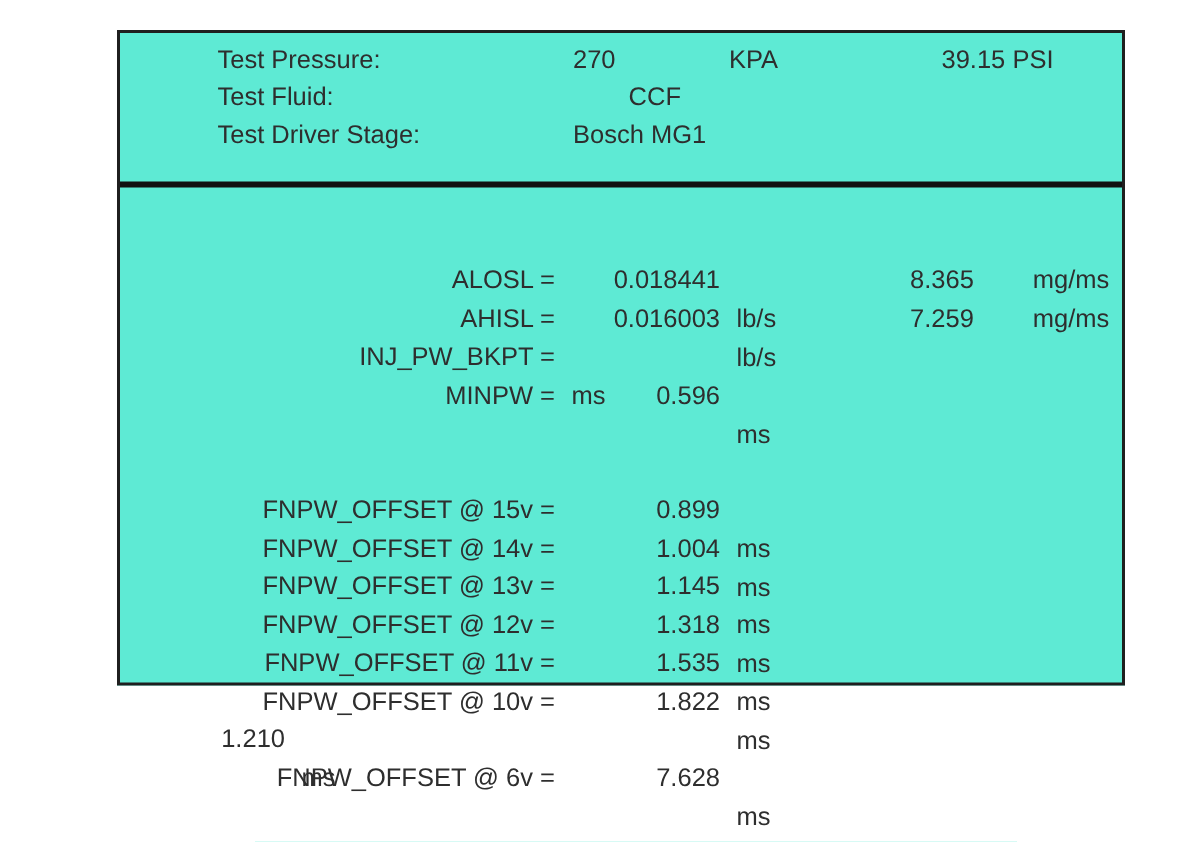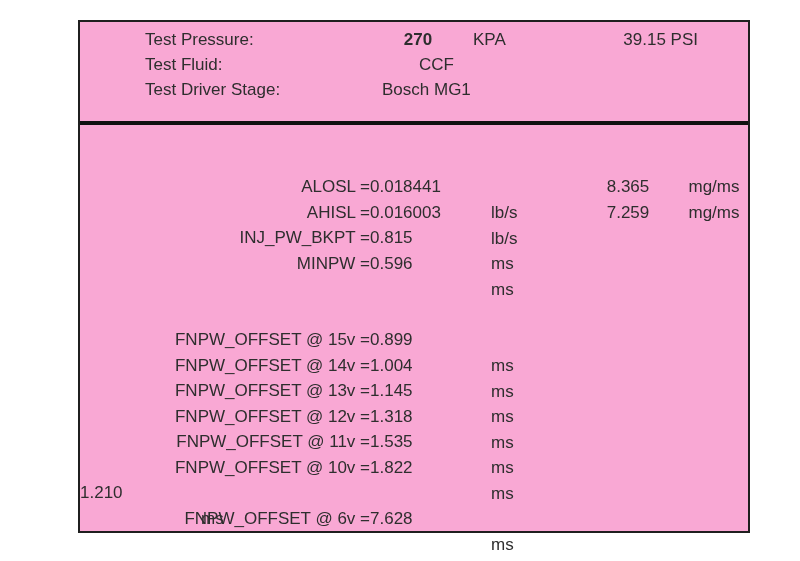--- a/index.html
+++ b/index.html
@@ -7,44 +7,44 @@
     width: 800px; height: 561px;
     background: #ffffff;
     font-family: "Liberation Sans", sans-serif;
     font-size: 17px;
     color: #2e2e2e;
     overflow: hidden;
   }
   .sheet {
     position: absolute;
     left: 78px; top: 20px;
-    width: 672px; height: 513px;
+    width: 672px; height: 437px;
     border: 2px solid #1f1f1f;
-    background: #f9a8d4;
+    background: #5eead4;
   }
   .divider {
     position: absolute;
     left: 0; top: 99px;
     width: 100%; height: 4px;
     background: #111111;
   }
   
   .header-block { position: absolute; left: 0; top: 5px; width: 100%; }
   .h-row { display: flex; height: 25px; line-height: 25px; white-space: nowrap; }
   .h-label  { margin-left: 65px; width: 237px; text-align: left; }
   .h-value  { width: 72px; text-align: right; }
-  .h-value.num { text-align: center; font-weight: bold; }
-  .h-unit   { margin-left: 19px; width: 80px; text-align: left; }
-  .h-right  { margin-left: 53px; width: 92px; text-align: right; }
+  .h-value.num { text-align: left; }
+  .h-unit   { margin-left: 32px; width: 80px; text-align: left; }
+  .h-right  { margin-left: 53px; width: 92px; text-align: center; }
   
   .params-block  { position: absolute; left: 0; top: 152px; width: 100%; }
   .offsets-block { position: absolute; left: 0; top: 305px; width: 100%; }
   .d-row { display: flex; height: 25.5px; line-height: 25.5px; white-space: nowrap; }
   .c-label  { width: 290px; text-align: right; }
-  .c-value  { width: 110px; text-align: left; }
+  .c-value  { width: 110px; text-align: right; }
   .c-unit   { margin-left: 11px; width: 85px; text-align: left; margin-top: 26px; }
   .c-value2 { margin-left: 4px; width: 96px; text-align: center; }
   .c-unit2  { margin-left: 5px; width: 66px; text-align: center; }
 </style>
 </head>
 <body>
 
 <div class="sheet">
 
   <div class="header-block">
@@ -80,21 +80,20 @@
     </div>
     <div class="d-row">
       <span class="c-label">AHISL =</span>
       <span class="c-value">0.016003</span>
       <span class="c-unit">lb/s</span>
       <span class="c-value2">7.259</span>
       <span class="c-unit2">mg/ms</span>
     </div>
     <div class="d-row">
       <span class="c-label">INJ_PW_BKPT =</span>
-      <span class="c-value">0.815</span>
       <span class="c-unit">ms</span>
       <span class="c-value2"></span>
       <span class="c-unit2"></span>
     </div>
     <div class="d-row">
       <span class="c-label">MINPW =</span>
       <span class="c-value">0.596</span>
       <span class="c-unit">ms</span>
       <span class="c-value2"></span>
       <span class="c-unit2"></span>

